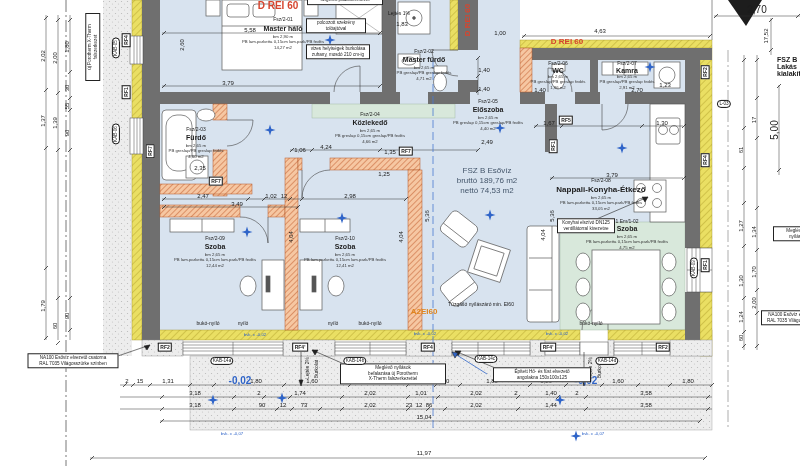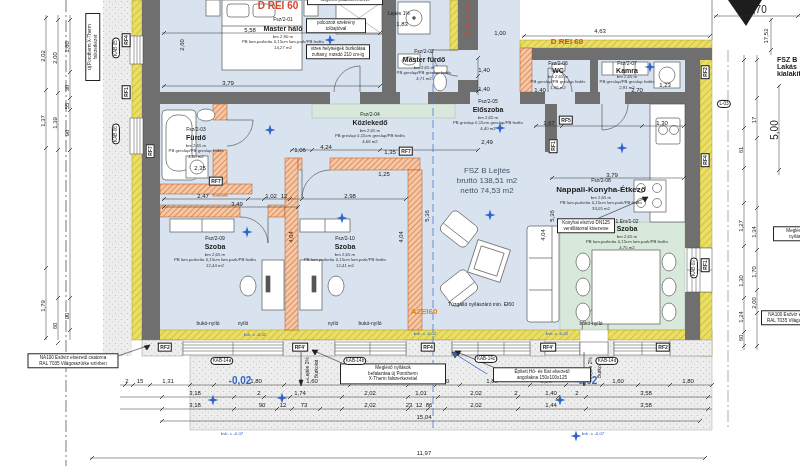--- a/index.html
+++ b/index.html
@@ -298,22 +298,22 @@
     </g>
   </g>
 </svg>
 
 <span class="L s10 b red" style="left:278px;top:6px">D REI 60</span>
 <span class="L s8 b red v" style="left:468px;top:20px">D REI 60</span>
 <span class="L s8 b red" style="left:567px;top:42px">D REI 60</span>
 <span class="L s8 b org" style="left:424px;top:312px">A2EI60</span>
 <span class="L s5" style="left:481px;top:305px">Tűzgátló nyílászáró min. EI60</span>
 
-<span class="L s8 gry" style="left:487px;top:171px">FSZ B Lejtés</span>
-<span class="L s8 gry" style="left:487px;top:181px">bruttó 138,51 m2</span>
+<span class="L s8 gry" style="left:487px;top:171px">FSZ B Esővíz</span>
+<span class="L s8 gry" style="left:487px;top:181px">bruttó 189,76 m2</span>
 <span class="L s8 gry" style="left:487px;top:191px">nettó 74,53 m2</span>
 
 <span class="L s5" style="left:283px;top:20px">Fsz/2-01</span>
 <span class="L s7 b" style="left:283px;top:29px">Master háló</span>
 <span class="L info" style="left:283px;top:42px">bm 2,90 m
 PB lam.parketta 0,15cm lam.park/PB fedés
 14,27 m2</span>
 
 <span class="L s5" style="left:424px;top:52px">Fsz/2-02</span>
 <span class="L s7 b" style="left:424px;top:60px">Master fürdő</span>

